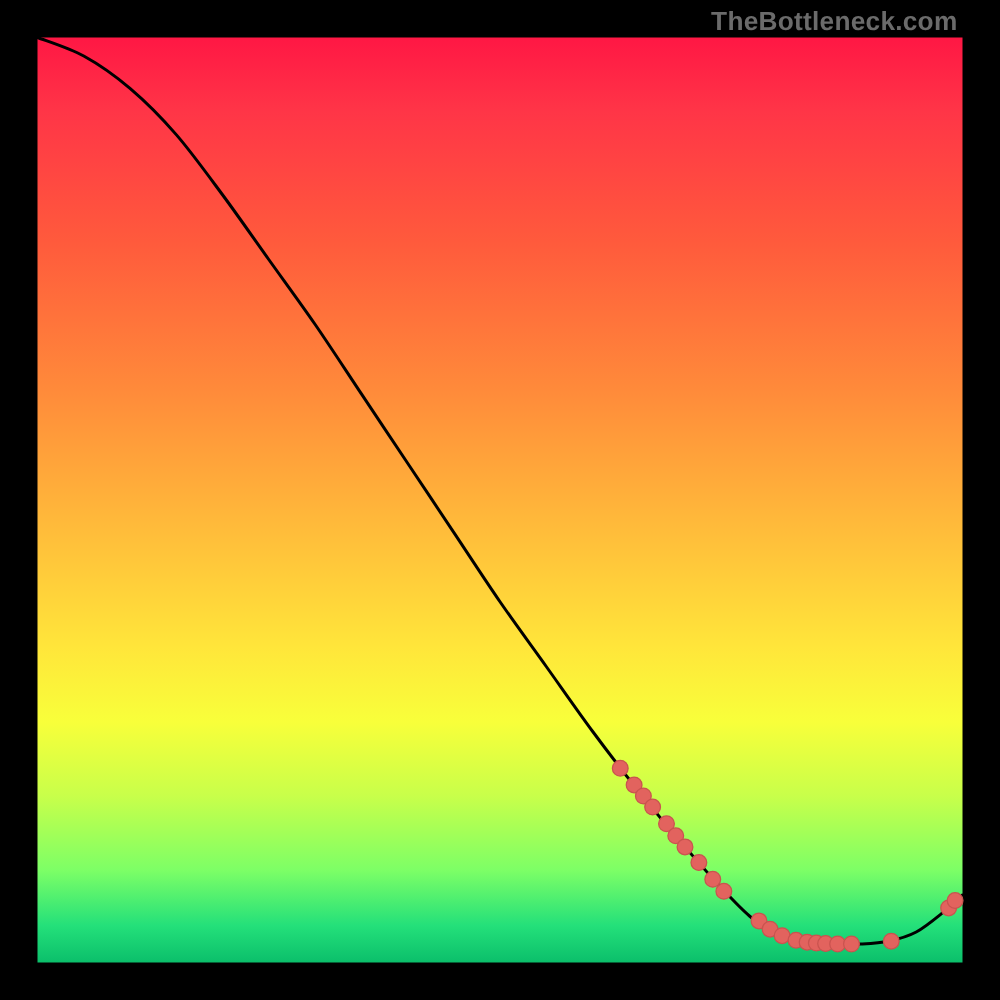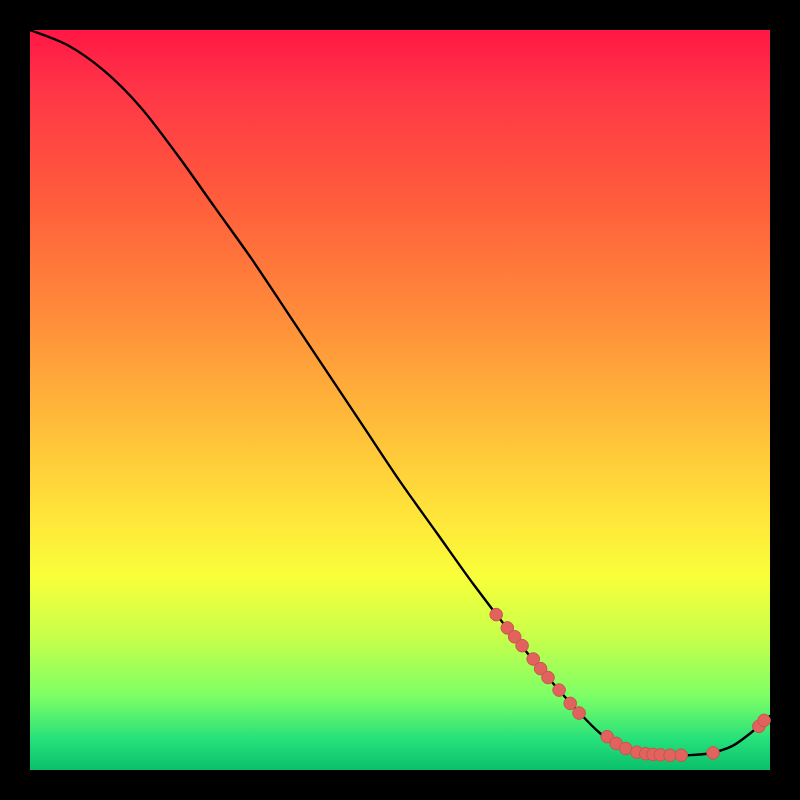--- a/index.html
+++ b/index.html
@@ -55,20 +55,21 @@
     font-size: 21px;
     font-weight: 600;
     letter-spacing: 0.2px;
     user-select: none;
   }
 </style>
 </head>
 <body>
 
 <div class="stage">
+  <div class="watermark">TheBottleneck.com</div>
 
   <div class="plot-area">
     <svg class="curve-svg" viewBox="0 0 740 740" preserveAspectRatio="none">
       <path id="main-curve" fill="none" stroke="#000000" stroke-width="2.4" stroke-linecap="round" stroke-linejoin="round" d="M 0 0 C 5.92 2.37, 25.16 8.29, 37.00 14.80 C 48.84 21.31, 62.16 30.64, 74.00 40.70 C 85.84 50.76, 99.16 64.08, 111.00 77.70 C 122.84 91.32, 136.16 109.82, 148.00 125.80 C 159.84 141.78, 173.16 161.02, 185.00 177.60 C 196.84 194.18, 210.16 212.23, 222.00 229.40 C 233.84 246.57, 247.16 267.14, 259.00 284.90 C 270.84 302.66, 284.16 322.64, 296.00 340.40 C 307.84 358.16, 321.16 378.14, 333.00 395.90 C 344.84 413.66, 358.16 434.23, 370.00 451.40 C 381.84 468.57, 395.16 486.62, 407.00 503.20 C 418.84 519.78, 432.16 539.02, 444.00 555.00 C 455.84 570.98, 469.16 588.30, 481.00 603.10 C 492.84 617.90, 507.34 635.07, 518.00 647.50 C 528.66 659.93, 539.31 671.92, 547.60 680.80 C 555.89 689.68, 562.70 697.08, 569.80 703.00 C 576.90 708.92, 584.90 714.48, 592.00 717.80 C 599.10 721.12, 607.10 722.54, 614.20 723.72 C 621.30 724.90, 629.30 724.96, 636.40 725.20 C 643.50 725.44, 651.50 725.56, 658.60 725.20 C 665.70 724.84, 673.70 724.52, 680.80 722.98 C 687.90 721.44, 695.90 719.37, 703.00 715.58 C 710.10 711.79, 719.28 704.04, 725.20 699.30 C 731.12 694.56, 737.63 688.11, 740.00 685.98"></path>
       <g id="marker-group">
           <circle cx="466.20" cy="584.60" r="6.3" fill="#e2635e" stroke="#c9534f" stroke-width="1"></circle>
           <circle cx="477.30" cy="597.92" r="6.3" fill="#e2635e" stroke="#c9534f" stroke-width="1"></circle>
           <circle cx="484.70" cy="606.80" r="6.3" fill="#e2635e" stroke="#c9534f" stroke-width="1"></circle>
           <circle cx="492.10" cy="615.68" r="6.3" fill="#e2635e" stroke="#c9534f" stroke-width="1"></circle>
           <circle cx="503.20" cy="629.00" r="6.3" fill="#e2635e" stroke="#c9534f" stroke-width="1"></circle>

